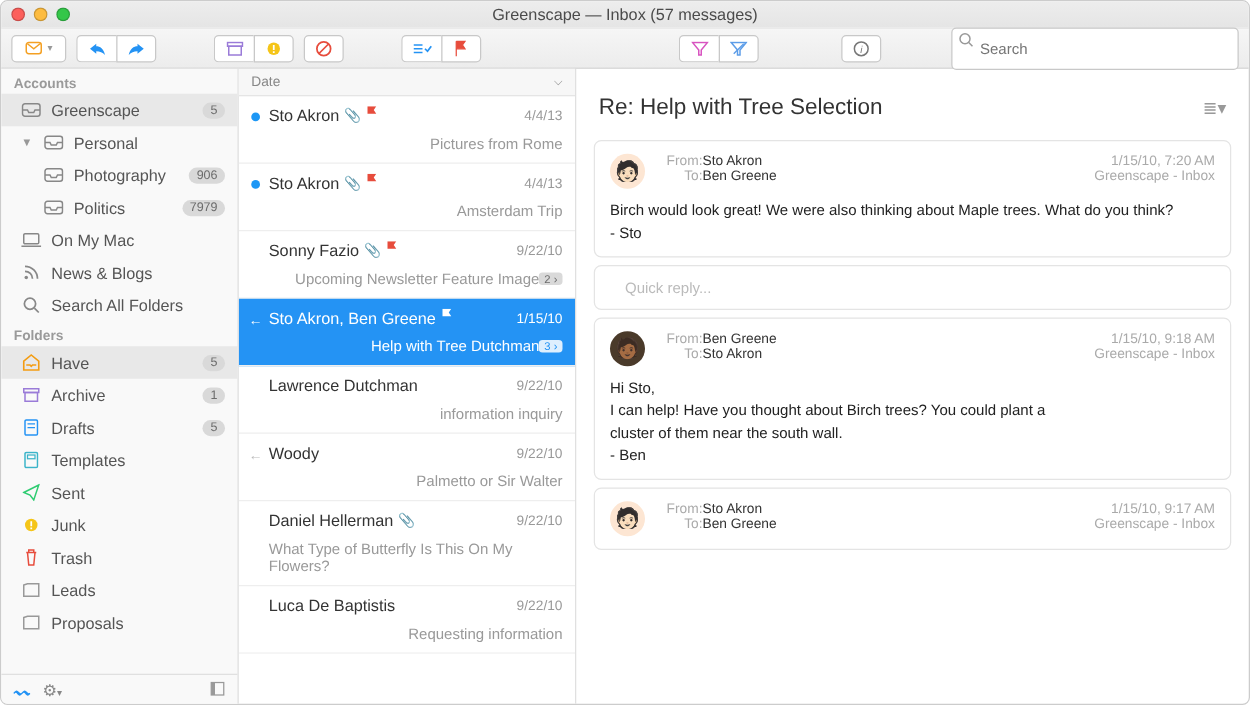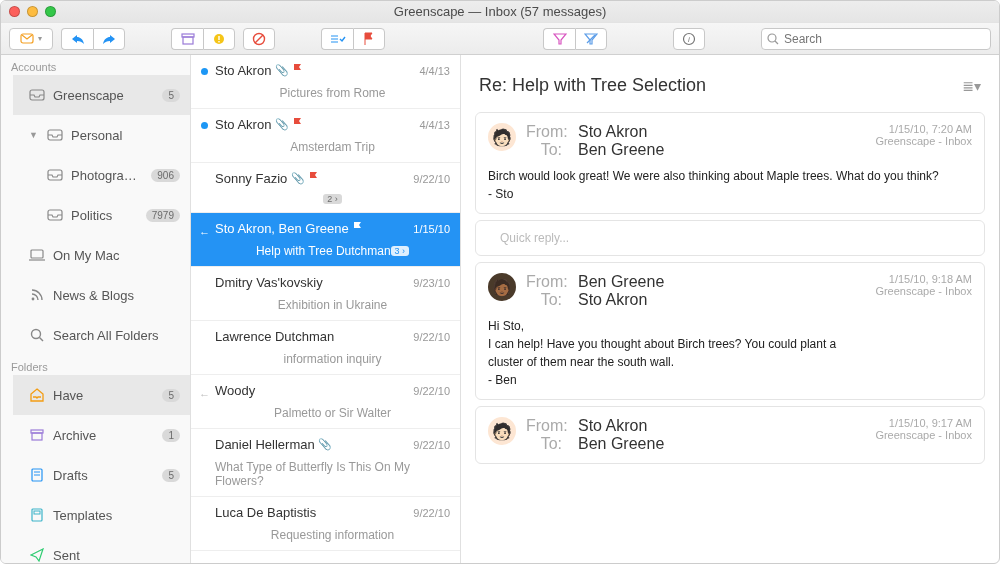--- a/index.html
+++ b/index.html
@@ -13,62 +13,62 @@
 
 .toolbar { height:32px; background:linear-gradient(#f6f6f6,#ececec); border-bottom:1px solid #d0d0d0; display:flex; align-items:center; padding:0 8px; gap:8px; }
 .tbtn { height:22px; background:#fff; border:1px solid #c8c8c8; border-radius:4px; display:flex; align-items:center; justify-content:center; min-width:32px; font-size:12px; cursor:pointer; }
 .tbtn svg { display:block; }
 .tgroup { display:flex; }
 .tgroup .tbtn { border-radius:0; border-right:none; }
 .tgroup .tbtn:first-child { border-top-left-radius:4px; border-bottom-left-radius:4px; }
 .tgroup .tbtn:last-child { border-top-right-radius:4px; border-bottom-right-radius:4px; border-right:1px solid #c8c8c8; }
 .tspacer { flex:1; }
 .search { flex: 0 0 230px; }
-.search input { width:100%; height:22px; border:1px solid #c8c8c8; border-radius:4px; padding:0 8px 0 22px; font-size:12px; background:#fff; }
+.search input { width:100%; height:34px; border:1px solid #c8c8c8; border-radius:4px; padding:0 8px 0 22px; font-size:12px; background:#fff; }
 .search { position:relative; }
 .search .mag { position:absolute; left:6px; top:4px; color:#999; }
 
 .cols { display:flex; height: calc(564px - 22px - 32px); }
 .sidebar { width:190px; background:#f9f9f9; border-right:1px solid #e0e0e0; display:flex; flex-direction:column; font-size:13px; color:#555; }
-.section-label { font-size:11px; color:#9a9a9a; padding:6px 10px 2px; }
-.sb-item { display:flex; align-items:center; height:40px; padding:0 10px 0 16px; gap:8px; cursor:pointer;margin-left:12px; }
+.section-label { font-size:11px; color:#9a9a9a; padding:6px 10px 2px;font-weight:bold; }
+.sb-item { display:flex; align-items:center; height:26px; padding:0 10px 0 16px; gap:8px; cursor:pointer; }
 .sb-item.child { padding-left:34px; }
 .sb-item .nm { flex:1; overflow:hidden; text-overflow:ellipsis; white-space:nowrap; }
 .sb-item.sel { background:#e8e8e8; }
 .badge { background:#d9d9d9; color:#6b6b6b; font-size:10px; border-radius:7px; padding:1px 6px; min-width:16px; text-align:center; }
 .sb-icon { width:16px; color:#888; display:flex; align-items:center; justify-content:center; }
 .sb-item.sel.inbox .sb-icon { color:#f39c12; }
 .sb-foot { margin-top:auto; border-top:1px solid #e0e0e0; height:26px; display:flex; align-items:center; padding:0 10px; gap:10px; color:#888; }
 .disclose { width:10px; color:#999; font-size:9px; }
 
 .msglist { width:270px; border-right:1px solid #e0e0e0; display:flex; flex-direction:column; }
 .list-header { height:22px; background:#f7f7f7; border-bottom:1px solid #e5e5e5; display:flex; align-items:center; padding:0 10px; font-size:11px; color:#888; justify-content:space-between; }
 .msgs { overflow-y:auto; }
 .msg { padding:8px 10px 8px 24px; border-bottom:1px solid #eee; position:relative; cursor:pointer; }
 .msg .row1 { display:flex; align-items:center; gap:4px; }
 .msg .from { font-size:13px; color:#333; }
 .msg .date { margin-left:auto; font-size:11px; color:#999; }
-.msg .subj { font-size:12px; color:#999; margin-top:8px; display:flex; justify-content:center; align-items:center; }
+.msg .subj { font-size:12px; color:#999; margin-top:8px; display:flex; justify-content:flex-end; align-items:center; }
 .msg .dotblue { position:absolute; left:10px; top:13px; width:7px; height:7px; background:#1d97f5; border-radius:50%; }
 .msg .arrow { position:absolute; left:8px; top:12px; color:#bbb; font-size:11px; }
 .msg .thread-badge { background:#d9d9d9; color:#6b6b6b; font-size:9px; border-radius:3px; padding:0 4px; display:inline-flex; align-items:center; gap:2px; }
 .msg.sel { background:#2493f4; color:#fff; }
 .msg.sel .from, .msg.sel .date, .msg.sel .subj, .msg.sel .arrow { color:#fff; }
 .msg.sel .thread-badge { background:rgba(255,255,255,0.85); color:#2493f4; }
 .clip { color:#bbb; font-size:11px; }
 .flag { font-size:10px; }
 
 .reader { flex:1; display:flex; flex-direction:column; overflow-y:auto; }
 .reader-header { padding:20px 18px 10px; display:flex; align-items:center; justify-content:space-between; }
 .reader-header h1 { font-size:18px; font-weight:400; color:#333; }
 .card { margin:6px 14px; border:1px solid #e4e4e4; border-radius:6px; padding:10px 12px; font-size:12px; position:relative; }
 .meta { display:flex; gap:10px; }
 .avatar { width:28px; height:28px; border-radius:50%; background:#f0f0f0; display:flex; align-items:center; justify-content:center; font-size:16px; flex-shrink:0; }
 .meta-rows { flex:1; }
-.meta-rows .mrow { display:flex; gap:16px; color:#666; font-size:16px; }
+.meta-rows .mrow { display:flex; gap:0; color:#666; font-size:11px; }
 .meta-rows .mrow .lbl { width:36px; text-align:right; color:#aaa; }
 .meta-right { text-align:right; color:#aaa; font-size:11px; }
 .body { margin-top:8px; color:#222; font-size:12px; line-height:1.5; white-space:pre-line; }
 .quick { margin:6px 14px; border:1px solid #e4e4e4; border-radius:6px; padding:10px 24px; font-size:12px; color:#bbb; }
 .menu-icon { color:#999; font-size:14px; }
 </style>
 </head>
 <body>
 
 <div class="titlebar">
@@ -330,20 +330,24 @@
       <span style="color:#2493f4;">〰</span>
       <span>⚙︎<span style="font-size:8px;">▾</span></span>
       <span style="margin-left:auto"><svg width="12" height="12">
             <rect x="1" y="1" width="10" height="10" fill="none" stroke="#999"></rect>
             <rect x="1" y="1" width="3" height="10" fill="#999"></rect>
           </svg></span>
     </div>
   </div>
 
   <div class="msglist">
+    <div class="list-header">
+      <span>Date</span>
+      <span style="font-size:9px;">⌵</span>
+    </div>
     <div class="msgs" id="msgs">
         <div class="msg">
           <span class="dotblue"></span>
           <div class="row1">
             <span class="from">Sto Akron</span>
             <span class="clip">📎</span>
             <span class="flag"><svg width="10" height="12">
                 <path d="M1 0v12M1 0h7l-2 3 2 3H1" fill="#e74c3c"></path>
               </svg></span>
             <span class="date">4/4/13</span>
@@ -369,44 +373,36 @@
         <div class="msg">
           <div class="row1">
             <span class="from">Sonny Fazio</span>
             <span class="clip">📎</span>
             <span class="flag"><svg width="10" height="12">
                 <path d="M1 0v12M1 0h7l-2 3 2 3H1" fill="#e74c3c"></path>
               </svg></span>
             <span class="date">9/22/10</span>
           </div>
           <div class="subj">
+            <span>Upcoming Newsletter Feature Image</span>
             <span class="thread-badge">2 ›</span>
           </div>
         </div>
         <div class="msg sel">
           <span class="arrow">←</span>
           <div class="row1">
             <span class="from">Sto Akron, Ben Greene</span>
             <span class="flag"><svg width="10" height="12">
                 <path d="M1 0v12M1 0h7l-2 3 2 3H1" fill="#fff"></path>
               </svg></span>
             <span class="date">1/15/10</span>
           </div>
           <div class="subj">
             <span>Help with Tree Dutchman</span>
             <span class="thread-badge">3 ›</span>
-          </div>
-        </div>
-        <div class="msg">
-          <div class="row1">
-            <span class="from">Dmitry Vas'kovskiy</span>
-            <span class="date">9/23/10</span>
-          </div>
-          <div class="subj">
-            <span>Exhibition in Ukraine</span>
           </div>
         </div>
         <div class="msg">
           <div class="row1">
             <span class="from">Lawrence Dutchman</span>
             <span class="date">9/22/10</span>
           </div>
           <div class="subj">
             <span>information inquiry</span>
           </div>

